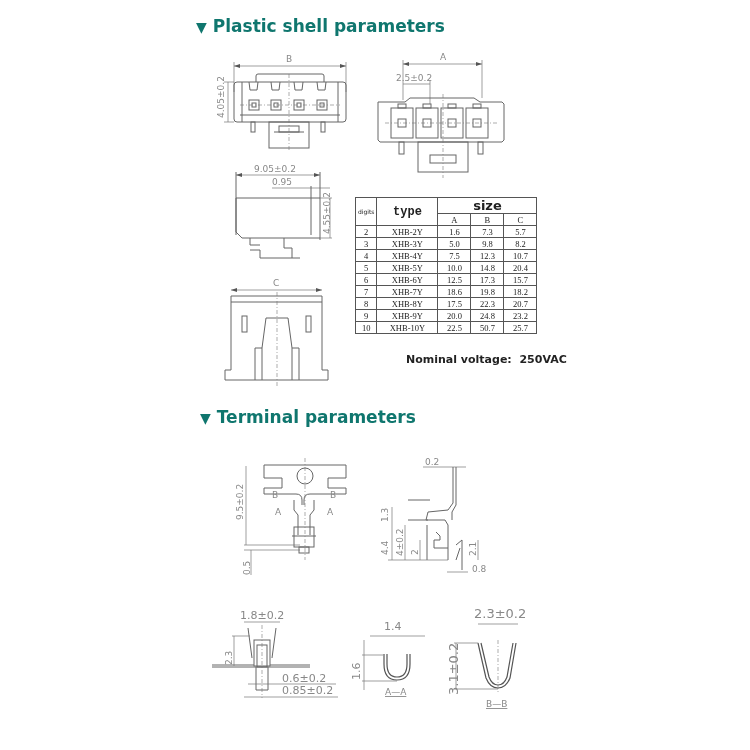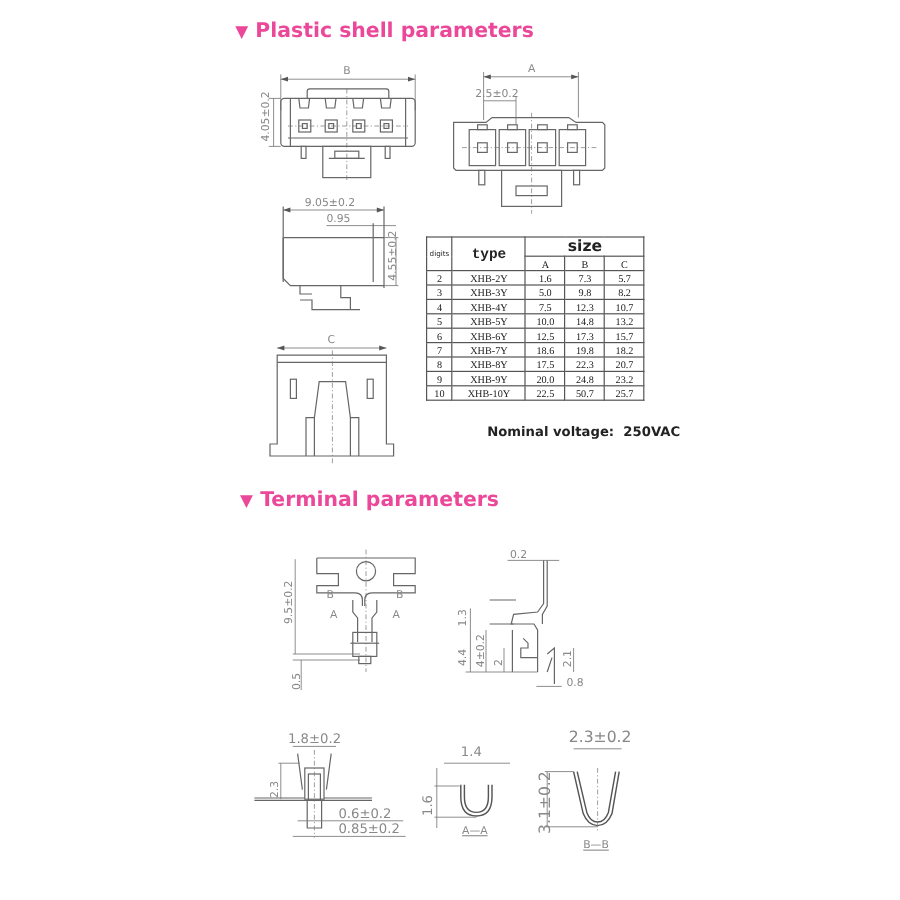--- a/index.html
+++ b/index.html
@@ -1,17 +1,17 @@
 <!DOCTYPE html>
 <html><head>
 <meta charset="utf-8">
 <style>
   html, body { margin:0; padding:0; background:#fff; }
   body { width:750px; height:750px; position:relative; overflow:hidden; font-family:"DejaVu Sans", sans-serif; }
-  .heading { position:absolute; color:#ec4899; font-weight:bold; font-size:17px; font-family:"DejaVu Sans", sans-serif; letter-spacing:0px; }
+  .heading { position:absolute; color:#0f766e; font-weight:bold; font-size:17px; font-family:"DejaVu Sans", sans-serif; letter-spacing:0px; }
   .heading .tri { font-size:14px; margin-right:6px; }
   svg { position:absolute; left:0; top:0; }
   .dim { font-family:"DejaVu Sans", sans-serif; font-size:9px; fill:#888; }
   .dimb { font-family:"DejaVu Sans", sans-serif; font-size:11px; fill:#888; }
   .ln { stroke:#666; stroke-width:1; fill:none; }
   .ln2 { stroke:#555; stroke-width:1.2; fill:none; }
   .thin { stroke:#777; stroke-width:0.7; fill:none; }
   .ctr { stroke:#777; stroke-width:0.6; stroke-dasharray:4 2 1 2; fill:none; }
   table.size { position:absolute; left:355px; top:197px; border-collapse:collapse; font-family:"Liberation Serif", serif; font-size:8.5px; color:#222; }
   table.size td, table.size th { border:1px solid #555; padding:0 2px; text-align:center; height:11px; }
@@ -254,21 +254,21 @@
         <td>XHB-4Y</td>
         <td>7.5</td>
         <td>12.3</td>
         <td>10.7</td>
       </tr>
   <tr>
         <td>5</td>
         <td>XHB-5Y</td>
         <td>10.0</td>
         <td>14.8</td>
-        <td>13.2</td>
+        <td>20.4</td>
       </tr>
   <tr>
         <td>6</td>
         <td>XHB-6Y</td>
         <td>12.5</td>
         <td>17.3</td>
         <td>15.7</td>
       </tr>
   <tr>
         <td>7</td>

